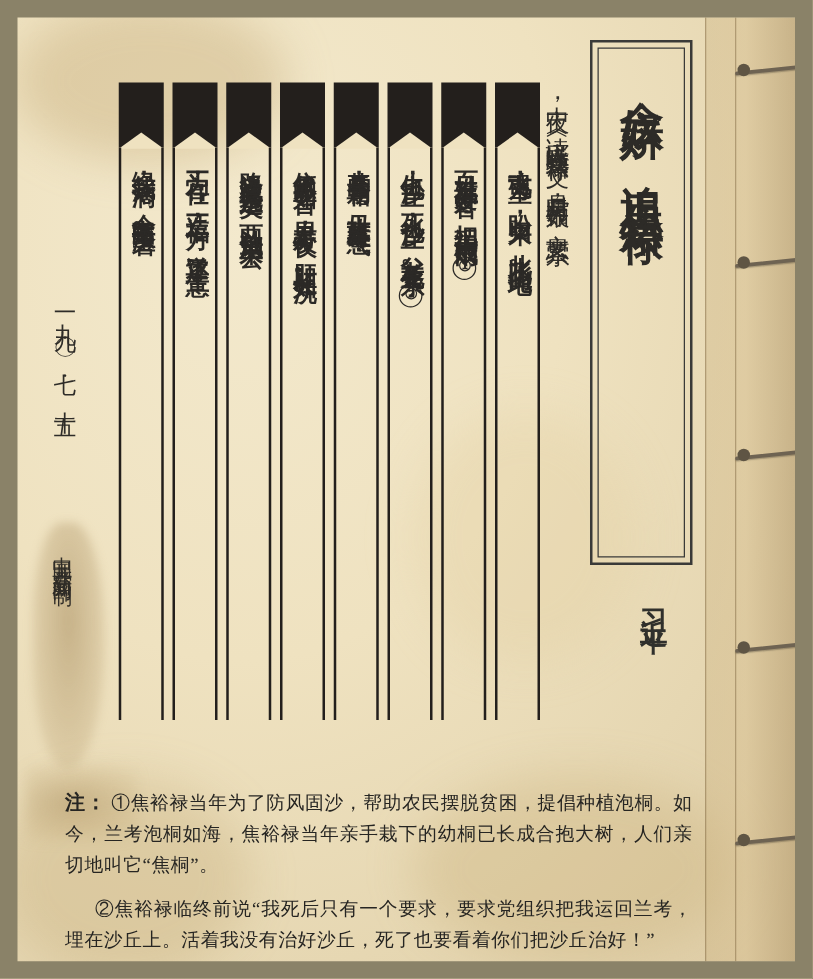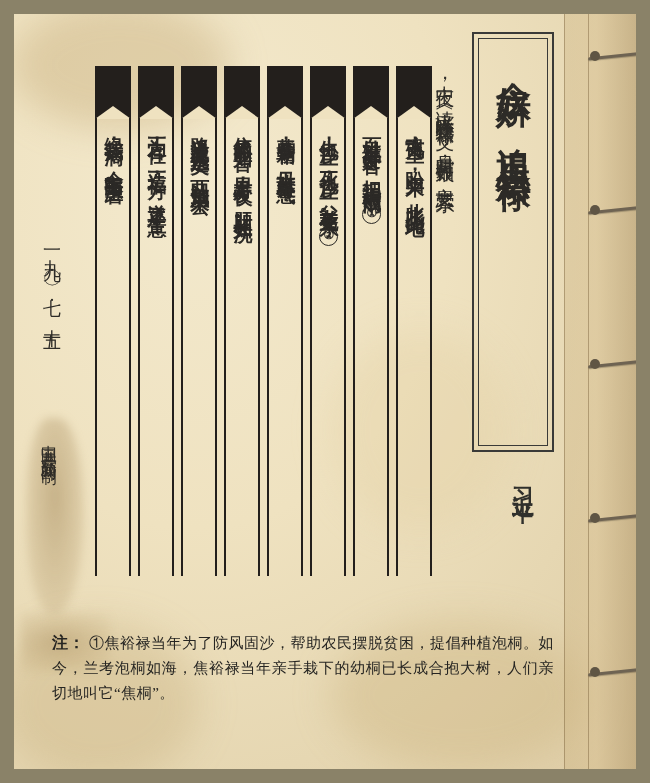--- a/index.html
+++ b/index.html
@@ -406,16 +406,17 @@
 
   <div id="seal">
     <div class="wash"></div>
     <div class="t">中国共产党新闻网制</div>
   </div>
 
   <div class="note-wash"></div>
 
   <div id="notes">
     <p><span class="note-head">注：</span><span>①焦裕禄当年为了防风固沙，帮助农民摆脱贫困，提倡种植泡桐。如今，兰考泡桐如海，焦裕禄当年亲手栽下的幼桐已长成合抱大树，人们亲切地叫它“焦桐”。</span></p>
+    <p class="indent">②焦裕禄临终前说“我死后只有一个要求，要求党组织把我运回兰考，埋在沙丘上。活着我没有治好沙丘，死了也要看着你们把沙丘治好！”</p>
   </div>
 
   <div id="frame-border"></div>
 </div>
 
 </body></html>

